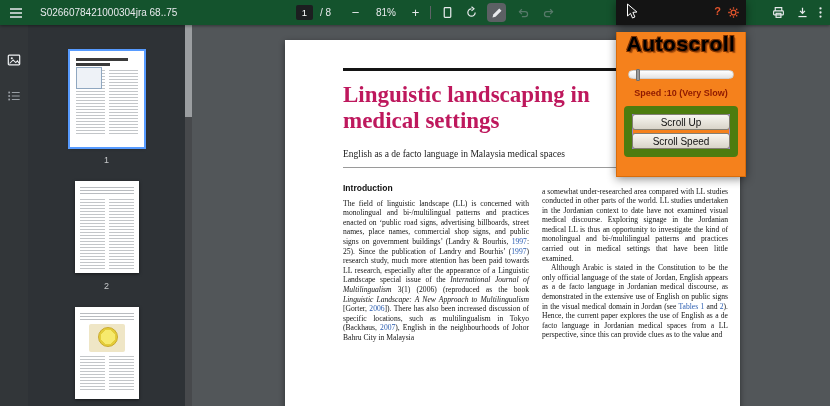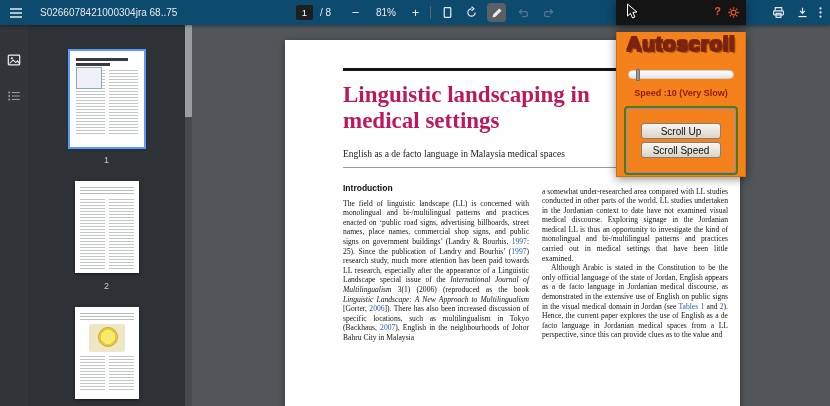--- a/index.html
+++ b/index.html
@@ -1,21 +1,21 @@
 <!DOCTYPE html>
 <html><head>
 <meta charset="utf-8">
 <style>
   * { margin:0; padding:0; box-sizing:border-box; }
   html,body { background:#525659; }
   body { font-family:"Liberation Sans", sans-serif; }
   .app { position:relative; width:830px; height:406px; overflow:hidden; background:#525659; }
 
   
-  .toolbar { position:absolute; left:0; top:0; width:830px; height:25px; background:#0c4a6e; z-index:30; box-shadow:0 1px 3px rgba(0,0,0,.4); }
+  .toolbar { position:absolute; left:0; top:0; width:830px; height:25px; background:#14532d; z-index:30; box-shadow:0 1px 3px rgba(0,0,0,.4); }
   .icon-btn { position:absolute; top:3px; width:19px; height:19px; display:flex; align-items:center; justify-content:center; color:#e8eaed; border-radius:50%; cursor:pointer; font-size:13px; line-height:1; }
   .icon-btn svg { display:block; }
   .tb-menu { left:6px; }
   .tb-title { position:absolute; left:40px; top:0; height:25px; line-height:25px; color:#e8eaed; font-size:10px; white-space:nowrap; }
   .tb-pageinput { position:absolute; left:296px; top:5px; width:17px; height:15px; background:#1c1e20; color:#fff; border:none; border-radius:2px; text-align:center; font-size:9.5px; font-family:"Liberation Sans",sans-serif; }
   .tb-pagetotal { position:absolute; left:320px; top:0; height:25px; line-height:25px; color:#e8eaed; font-size:10px; }
   .tb-zoomout { left:346px; }
   .tb-zoomlevel { position:absolute; left:368px; top:0; width:36px; height:25px; line-height:25px; text-align:center; color:#e8eaed; font-size:10px; }
   .tb-zoomin { left:406px; }
   .tb-sep { position:absolute; left:430px; top:6px; width:1px; height:13px; background:#5f6368; }
@@ -76,26 +76,26 @@
   .seg-link { color:#2a5db0;font-family:Liberation Serif, serif; }
   .seg-italic { font-style:italic; }
 
   
   .popup { position:absolute; left:616px; top:0; width:130px; z-index:40; filter:drop-shadow(0 2px 5px rgba(0,0,0,.45)); }
   .popup-header { height:25px; background:#141414; position:relative; }
   .popup-cursor { position:absolute; left:10px; top:3px; }
   .popup-help { position:absolute; right:25px; top:5px; color:#e2542c; font-weight:700; font-size:11px; cursor:pointer; }
   .popup-gear { position:absolute; right:6px; top:5px; color:#e2542c; cursor:pointer; }
   .popup-body { background:#f5811c; height:145px; border:1px solid #d96c0a; border-top:none; }
-  .autoscroll-title { text-align:center; margin-top:7px; font-size:21px; font-weight:700; color:#7f1d1d; letter-spacing:.5px;
+  .autoscroll-title { text-align:center; margin-top:7px; font-size:21px; font-weight:700; color:#000000; letter-spacing:.5px;
     text-shadow:-1px -1px 0 #7a2f00, 1px -1px 0 #7a2f00, -1px 1px 0 #7a2f00, 1px 1px 0 #7a2f00, 2px 2px 1px rgba(90,30,0,.5); }
   .slider { position:relative; width:106px; height:9px; margin:14px auto 0; background:linear-gradient(#ffffff,#e4e4e4); border-radius:5px; border:1px solid #cfcfcf; cursor:pointer; }
   .slider-thumb { position:absolute; left:7px; top:-2px; width:4px; height:12px; background:#9a9a9a; border:1px solid #6f6f6f; border-radius:1px; }
   .speed-label { margin-top:9px; text-align:center; font-size:9px; font-weight:700; color:#8f1a00; }
-  .scroll-box { width:114px; margin:8px auto 16px; border:2px solid #4d7c0f; border-radius:4px; padding:15px; box-shadow:inset 0 0 0 1px rgba(135,135,230,.85); }
+  .scroll-box { width:114px; margin:8px auto 16px; border:8px solid #4d7c0f; border-radius:4px; padding:0; box-shadow:inset 0 0 0 1px rgba(135,135,230,.85); }
   .scroll-btn { display:block; width:100%; height:16px; font-size:10px; color:#111; background:linear-gradient(#f8f6f1,#d9d4c9); border:1px solid #837f74; border-radius:3px; font-family:"Liberation Sans",sans-serif; cursor:pointer; }
   .scroll-btn + .scroll-btn { margin-top:3px; }
 </style>
 </head>
 <body>
 
 <div class="app">
 
   <div class="toolbar">
     <div class="icon-btn tb-menu">

